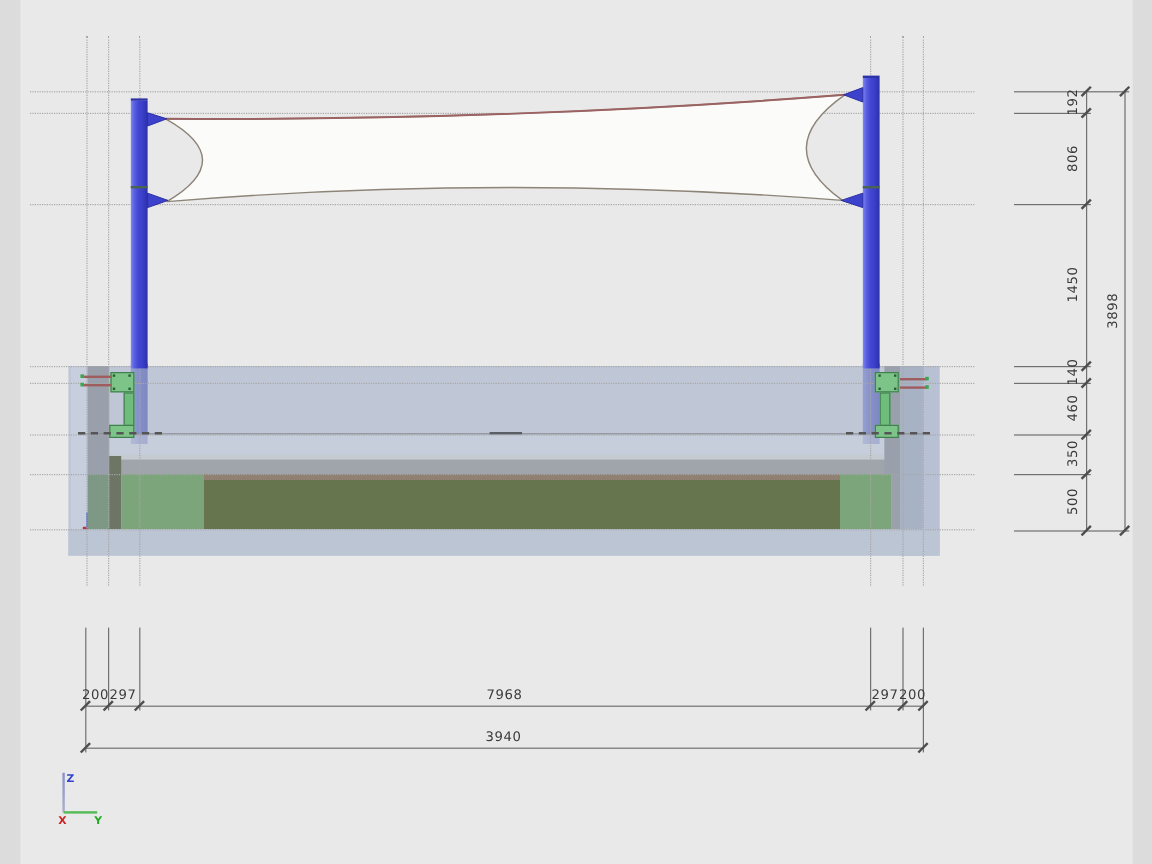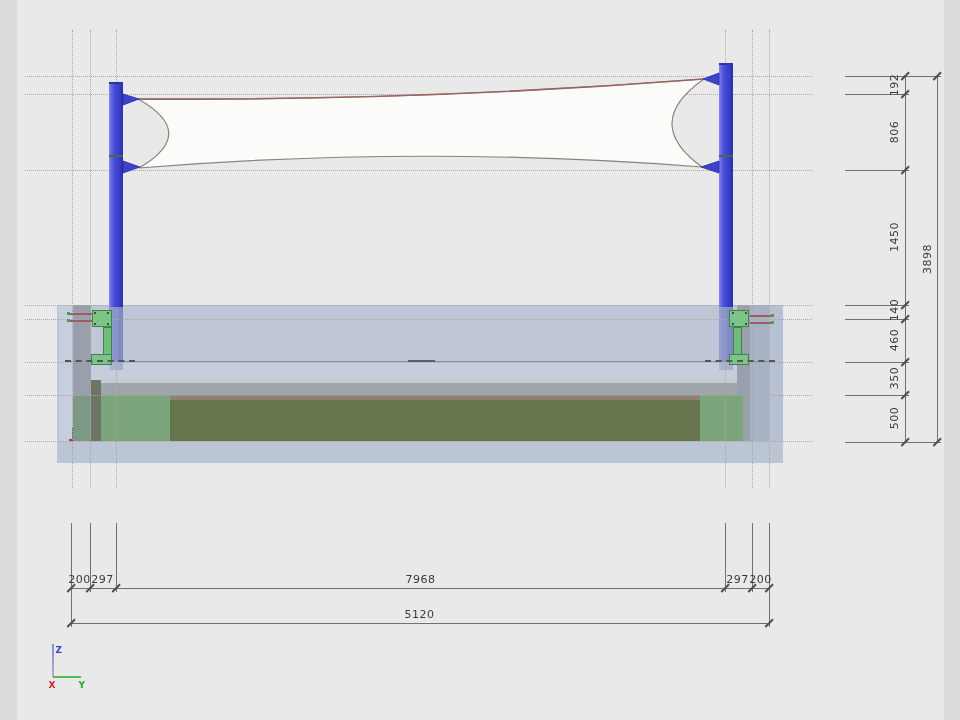--- a/index.html
+++ b/index.html
@@ -187,21 +187,21 @@
     <div class="tick" style="left:708px;top:588px;"></div>
     <div class="tick" style="left:735px;top:588px;"></div>
     <div class="tick" style="left:752px;top:588px;"></div>
     <div class="tick" style="left:54px;top:623px;"></div>
     <div class="tick" style="left:752px;top:623px;"></div>
     <div class="dim-label" style="left:63px;top:579px;">200</div>
     <div class="dim-label" style="left:86px;top:579px;">297</div>
     <div class="dim-label" style="left:404px;top:579px;">7968</div>
     <div class="dim-label" style="left:721px;top:579px;">297</div>
     <div class="dim-label" style="left:744px;top:579px;">200</div>
-    <div class="dim-label" style="left:403px;top:614px;">5120</div>
+    <div class="dim-label" style="left:403px;top:614px;">3940</div>
   </div>
 
   <div>
     <div class="abs" style="left:35px;top:644px;width:2px;height:33px;background:linear-gradient(180deg,#8890cc,#aab0cc);"></div>
     <div class="abs" style="left:36px;top:676px;width:28px;height:2px;background:#55bb55;"></div>
     <div class="axis-label" style="left:39px;top:645px;color:#3344cc;">Z</div>
     <div class="axis-label" style="left:32px;top:680px;color:#cc2222;">X</div>
     <div class="axis-label" style="left:62px;top:680px;color:#22aa22;">Y</div>
   </div>
 

